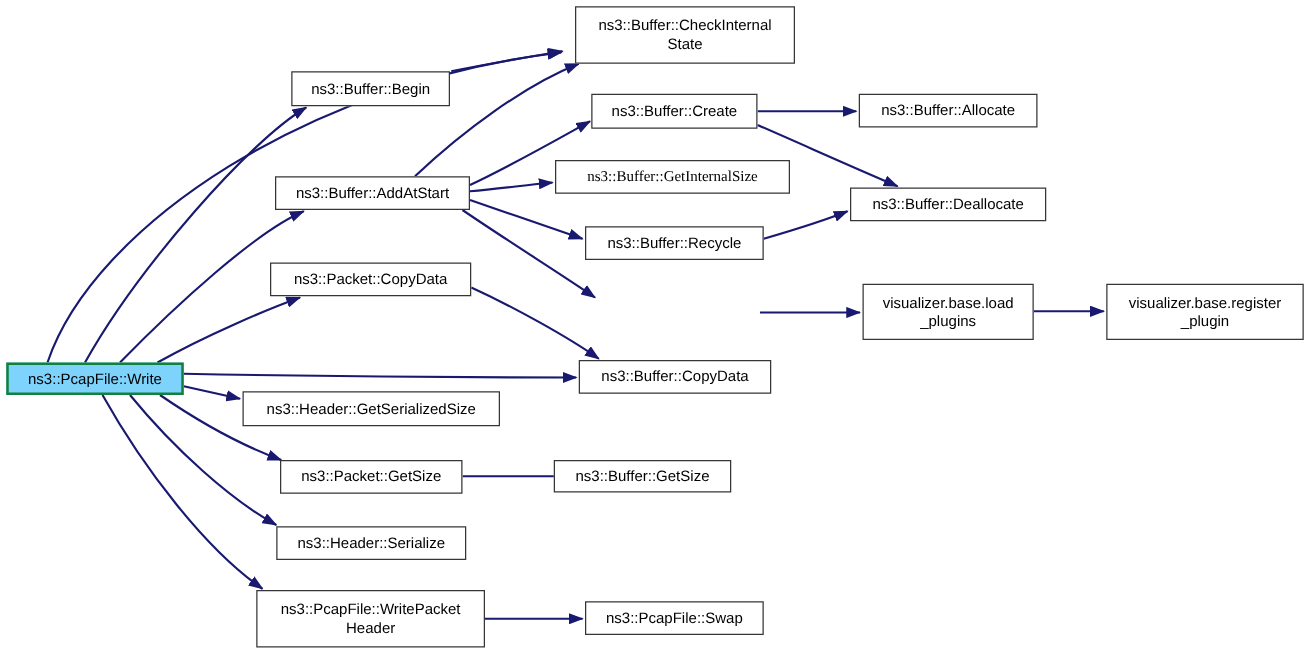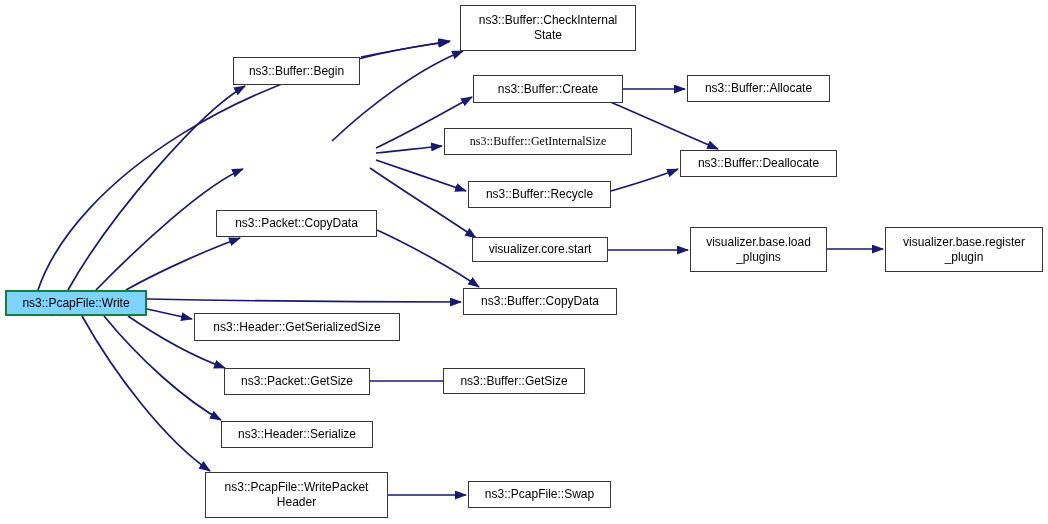--- a/index.html
+++ b/index.html
@@ -48,27 +48,27 @@
       <path d="M606,100 C645,117 685,135 718,149" fill="none" stroke="#191970" stroke-width="1.7" marker-end="url(#arrow)"></path>
       <path d="M611,191 C635,184 658,177 678,169" fill="none" stroke="#191970" stroke-width="1.7" marker-end="url(#arrow)"></path>
       <path d="M608,250 L688,250" fill="none" stroke="#191970" stroke-width="1.7" marker-end="url(#arrow)"></path>
       <path d="M827,249 L883,249" fill="none" stroke="#191970" stroke-width="1.7" marker-end="url(#arrow)"></path>
       <path d="M370,381 L467,381" fill="none" stroke="#191970" stroke-width="1.7" marker-end="url(#arrow)"></path>
       <path d="M388,495 L466,495" fill="none" stroke="#191970" stroke-width="1.7" marker-end="url(#arrow)"></path>
     </svg>
   <div class="node-layer">
       <div class="node highlighted" style="left: 5px; top: 290px; width: 142px; height: 26px;">ns3::PcapFile::Write</div>
       <div class="node" style="left: 233px; top: 57px; width: 127px; height: 28px;">ns3::Buffer::Begin</div>
+      <div class="node" style="left: 220px; top: 141px; width: 156px; height: 27px;">ns3::Buffer::AddAtStart</div>
       <div class="node" style="left: 216px; top: 210px; width: 161px; height: 27px;">ns3::Packet::CopyData</div>
       <div class="node" style="left: 460px; top: 5px; width: 176px; height: 46px;">ns3::Buffer::CheckInternal
 State</div>
-      <div class="node" style="left: 473px; top: 75px; width: 150px; height: 28px;">ns3::Buffer::Create</div>
+      <div class="node" style="left: 473px; top: 75px; width: 133px; height: 28px;">ns3::Buffer::Create</div>
       <div class="node" style="left: 444px; top: 128px; width: 188px; height: 27px; font-family: Liberation Serif, serif;">ns3::Buffer::GetInternalSize</div>
       <div class="node" style="left: 468px; top: 181px; width: 143px; height: 27px;">ns3::Buffer::Recycle</div>
-      <div class="node" style="left: 472px; top: 237px; width: 136px; height: 25px;">visualizer.core.start</div>
       <div class="node" style="left: 463px; top: 288px; width: 154px; height: 27px;">ns3::Buffer::CopyData</div>
       <div class="node" style="left: 194px; top: 313px; width: 206px; height: 28px;">ns3::Header::GetSerializedSize</div>
       <div class="node" style="left: 224px; top: 368px; width: 146px; height: 27px;">ns3::Packet::GetSize</div>
       <div class="node" style="left: 221px; top: 421px; width: 152px; height: 27px; text-align: right;">ns3::Header::Serialize</div>
       <div class="node" style="left: 205px; top: 472px; width: 183px; height: 46px;">ns3::PcapFile::WritePacket
 Header</div>
       <div class="node" style="left: 687px; top: 75px; width: 143px; height: 27px;">ns3::Buffer::Allocate</div>
       <div class="node" style="left: 680px; top: 150px; width: 157px; height: 27px;">ns3::Buffer::Deallocate</div>
       <div class="node" style="left: 690px; top: 227px; width: 137px; height: 45px;">visualizer.base.load
 _plugins</div>

